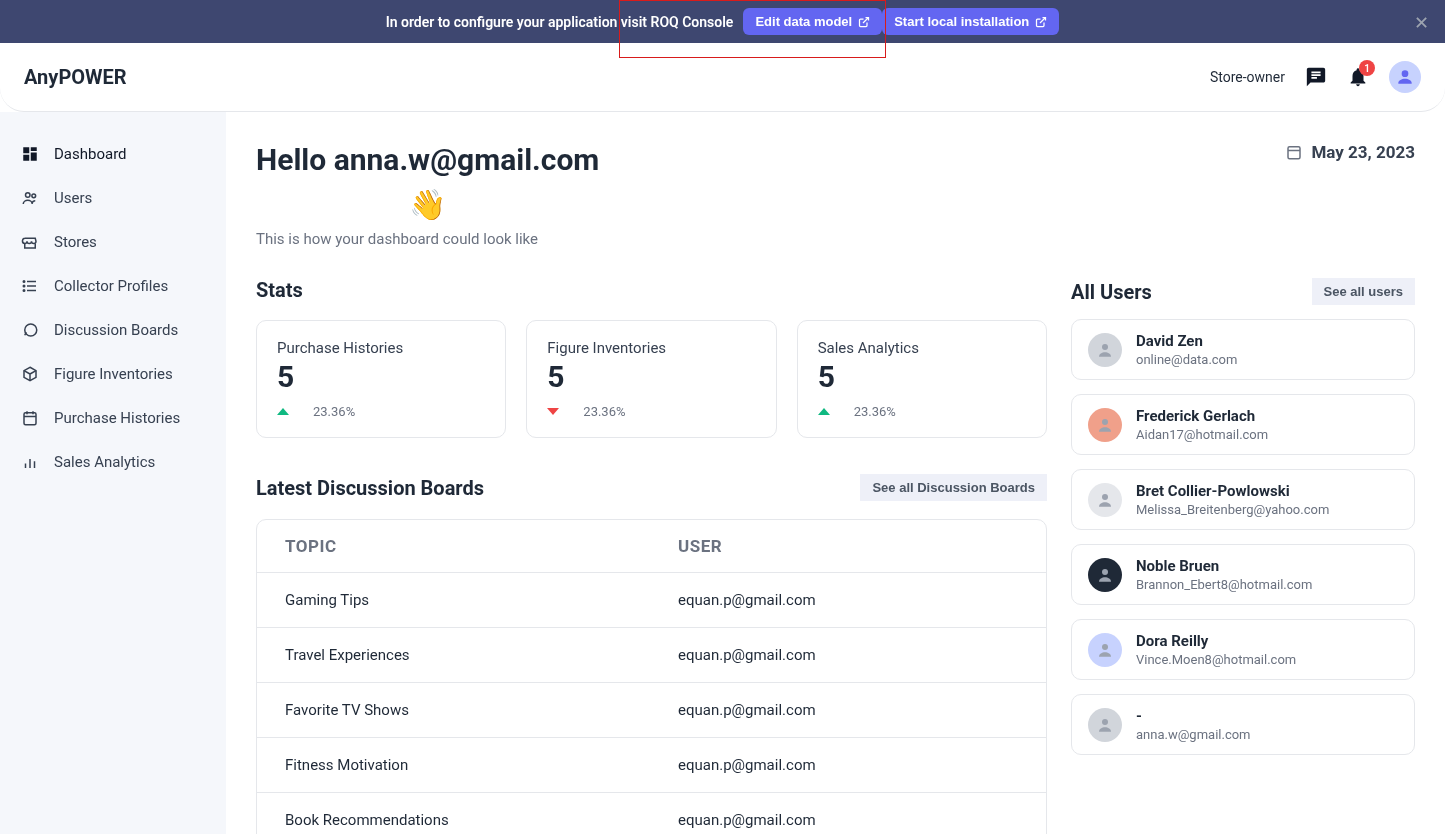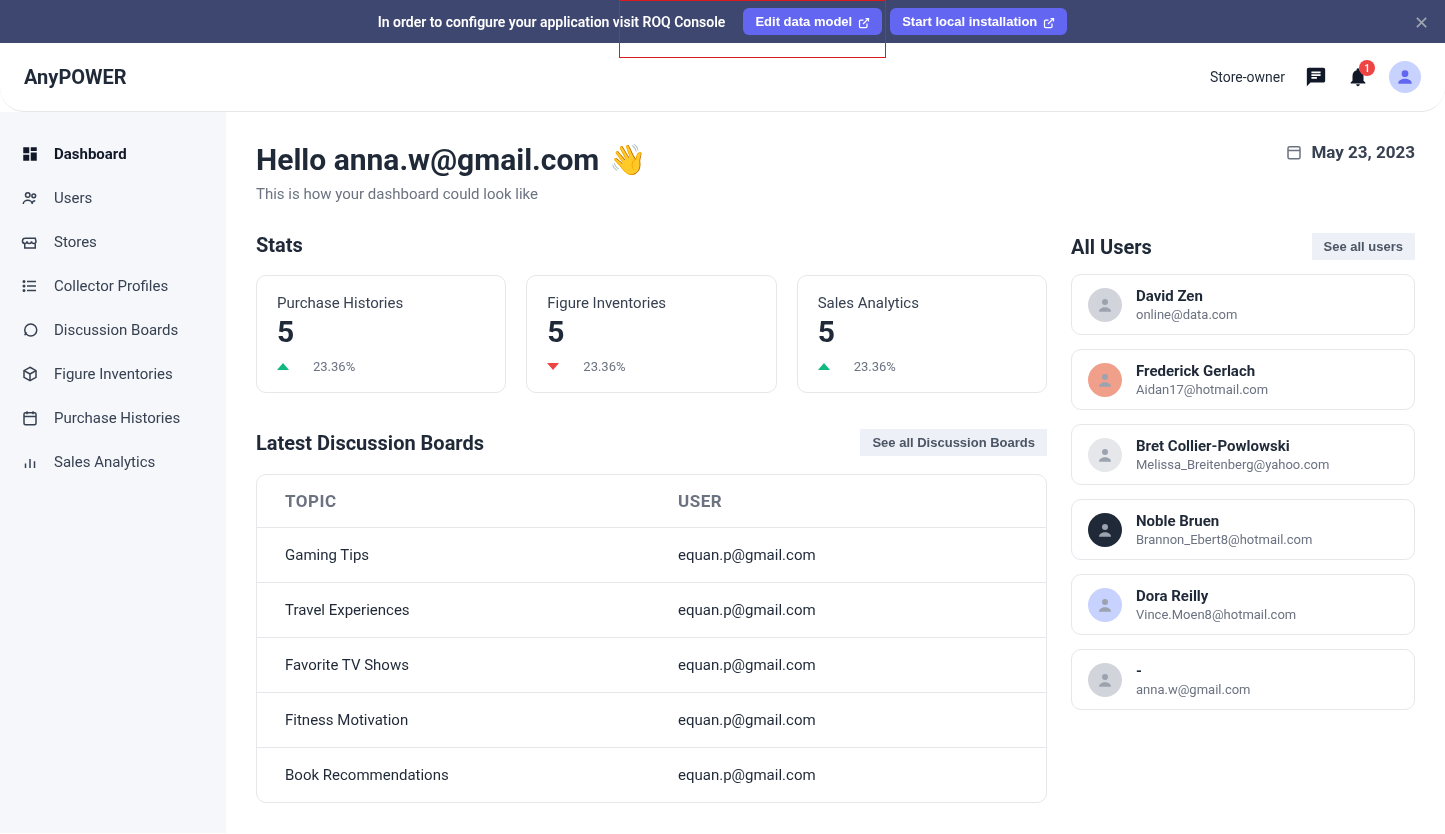--- a/index.html
+++ b/index.html
@@ -1,41 +1,41 @@
 <!DOCTYPE html>
 <html><head>
 <meta charset="utf-8">
 <style>
 * { margin: 0; padding: 0; box-sizing: border-box; }
 body { font-family: -apple-system, BlinkMacSystemFont, "Segoe UI", Roboto, sans-serif; background: #fff; color: #1f2937; }
 
 .banner { background: #3e4770; color: #fff; display: flex; align-items: center; justify-content: center; padding: 8px 16px; position: relative; font-size: 14px; }
 .banner-text { font-weight: 600; margin-right: 10px; }
-.banner-btn { background: #6366f1; color: #fff; border: none; padding: 6px 12px; border-radius: 6px; font-size: 13px; font-weight: 600; cursor: pointer; margin-left: 8px; display: inline-flex; align-items: flex-end; gap: 6px; }
+.banner-btn { background: #6366f1; color: #fff; border: none; padding: 6px 12px; border-radius: 6px; font-size: 13px; font-weight: 600; cursor: pointer; display: inline-flex; align-items: center; gap: 6px; }
 .banner-close { position: absolute; right: 16px; top: 50%; transform: translateY(-50%); cursor: pointer; color: #9ca3af; font-size: 18px; }
 
 .red-box { position: absolute; border: 1px solid #d81b1b; pointer-events: none; }
 
 .header { display: flex; align-items: center; justify-content: space-between; padding: 18px 24px; border-bottom: 1px solid #e5e7eb; border-radius: 24px; }
 .logo { font-size: 20px; font-weight: 700; }
 .header-right { display: flex; align-items: center; gap: 20px; }
 .role { font-size: 14px; color: #1f2937; text-align: left; line-height: 1.3; }
 .icon-btn { cursor: pointer; position: relative; display: flex; align-items: center; }
 .badge { position: absolute; top: -6px; right: -6px; background: #ef4444; color: #fff; border-radius: 50%; width: 16px; height: 16px; font-size: 10px; display: flex; align-items: center; justify-content: center; font-weight: 600; }
 .avatar { width: 32px; height: 32px; border-radius: 50%; background: #c7d2fe; display: flex; align-items: center; justify-content: center; }
 
 .layout { display: flex; }
 .sidebar { width: 226px; background: #f5f7fb; padding: 20px 0; min-height: calc(100vh - 120px); }
 .nav-item { display: flex; align-items: center; gap: 14px; padding: 12px 20px; font-size: 15px; cursor: pointer; color: #374151; }
-.nav-item.active { font-weight: 700; color: #111827; }
+.nav-item.active { font-weight: 400; color: #111827; }
 .nav-icon { width: 20px; height: 20px; display: flex; align-items: center; justify-content: center; }
 
 .main { flex: 1; padding: 30px 30px; }
 .hello-row { display: flex; justify-content: space-between; align-items: flex-start; }
-.hello-title { font-size: 30px; font-weight: 700; display: flex; align-items: center; gap: 10px; }
+.hello-title { font-size: 30px; font-weight: 700; display: flex; align-items: center; gap: 10px; flex-direction: column; }
 .hello-sub { color: #6b7280; font-size: 15px; margin-top: 8px; }
 .date { display: flex; align-items: center; gap: 8px; font-weight: 700; font-size: 17px; color: #374151; }
 
 .content-row { display: flex; gap: 24px; margin-top: 30px; }
 .left-col { flex: 1; }
 .right-col { width: 344px; }
 
 .section-title { font-size: 20px; font-weight: 700; margin-bottom: 18px; }
 .stats-row { display: flex; gap: 20px; }
 .stat-card { flex: 1; border: 1px solid #e5e7eb; border-radius: 10px; padding: 18px 20px; }

